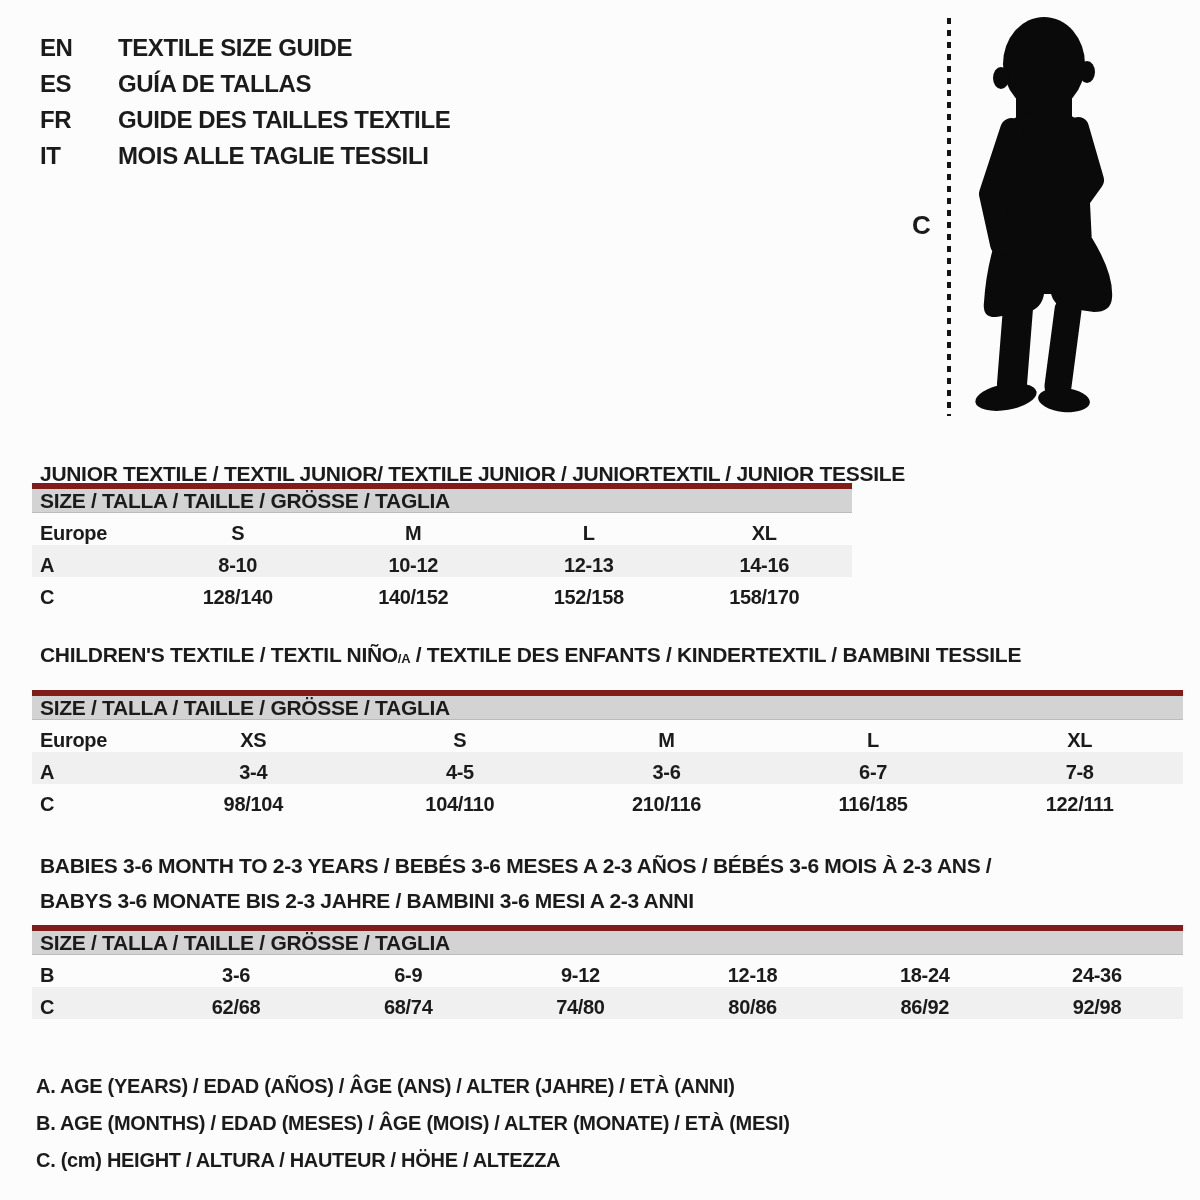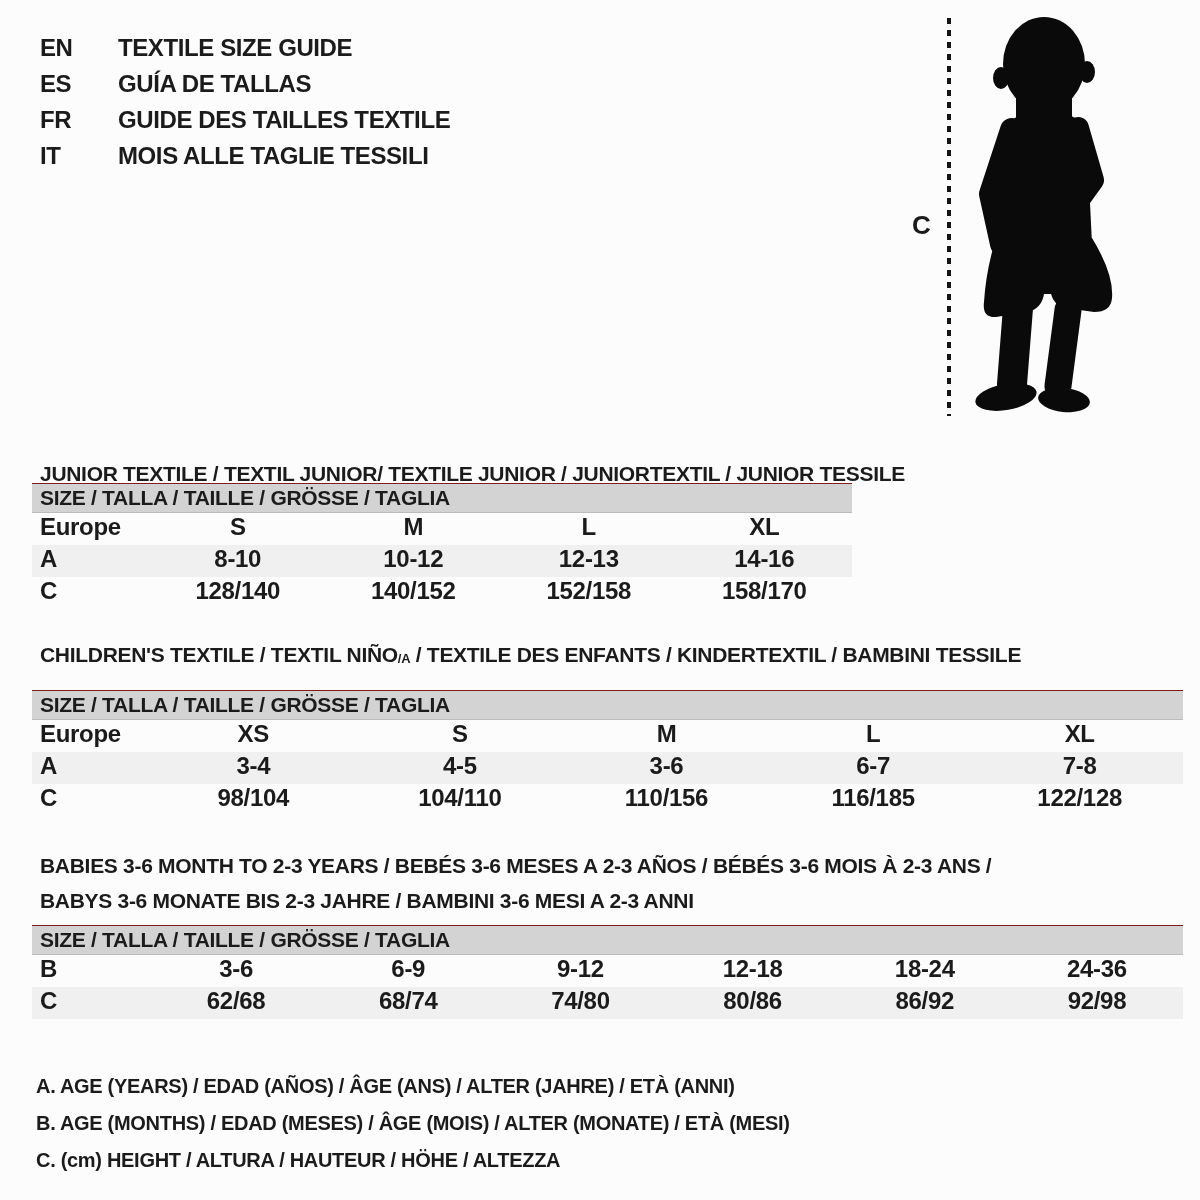--- a/index.html
+++ b/index.html
@@ -34,26 +34,26 @@
   #title-babies { top:848px; line-height:35px; }
   .sub { font-size:13px; vertical-align:-1px; }
 
   
   .size-table { position:absolute; left:32px; }
   #table-junior { top:483px; width:820px; }
   #table-children { top:690px; width:1151px; }
   #table-babies { top:925px; width:1151px; }
   .size-header {
     height:30px; background:#d3d3d3;
-    border-top:1px solid #7f1d1d; border-bottom:1px solid #bcbcbc;
+    border-top:6px solid #7f1d1d; border-bottom:1px solid #bcbcbc;
     box-sizing:border-box;
     display:flex; align-items:center;
     padding-left:8px; font-size:21px; letter-spacing:-0.3px;
   }
-  .trow { height:32px; display:flex; align-items:flex-start; font-size:24px; letter-spacing:-0.3px; }
+  .trow { height:32px; display:flex; align-items:flex-end; font-size:20px; letter-spacing:-0.3px; }
   .trow.alt { background:#f0f0f0; }
   .tlabel { width:118px; flex:0 0 118px; padding-left:8px; box-sizing:border-box; text-align:left; }
   .tcell { flex:1; text-align:center; }
 
   
   .legend { position:absolute; left:36px; top:1068px; font-size:20px; line-height:37px; letter-spacing:-0.3px; }
 </style>
 </head>
 <body>
 
@@ -146,23 +146,23 @@
     <span class="tcell">3-4</span>
     <span class="tcell">4-5</span>
     <span class="tcell">3-6</span>
     <span class="tcell">6-7</span>
     <span class="tcell">7-8</span>
   </div>
   <div class="trow">
     <span class="tlabel">C</span>
     <span class="tcell">98/104</span>
     <span class="tcell">104/110</span>
-    <span class="tcell">110/156</span>
+    <span class="tcell">210/116</span>
     <span class="tcell">116/185</span>
-    <span class="tcell">122/128</span>
+    <span class="tcell">122/111</span>
   </div>
 </div>
 
 <div class="section-title" id="title-babies">
   <div>BABIES 3-6 MONTH TO 2-3 YEARS / BEBÉS 3-6 MESES A 2-3 AÑOS / BÉBÉS 3-6 MOIS À 2-3 ANS /</div>
   <div>BABYS 3-6 MONATE BIS 2-3 JAHRE / BAMBINI 3-6 MESI A 2-3 ANNI</div>
 </div>
 <div class="size-table" id="table-babies">
   <div class="size-header">
     <span>SIZE / TALLA / TAILLE / GRÖSSE / TAGLIA</span>

